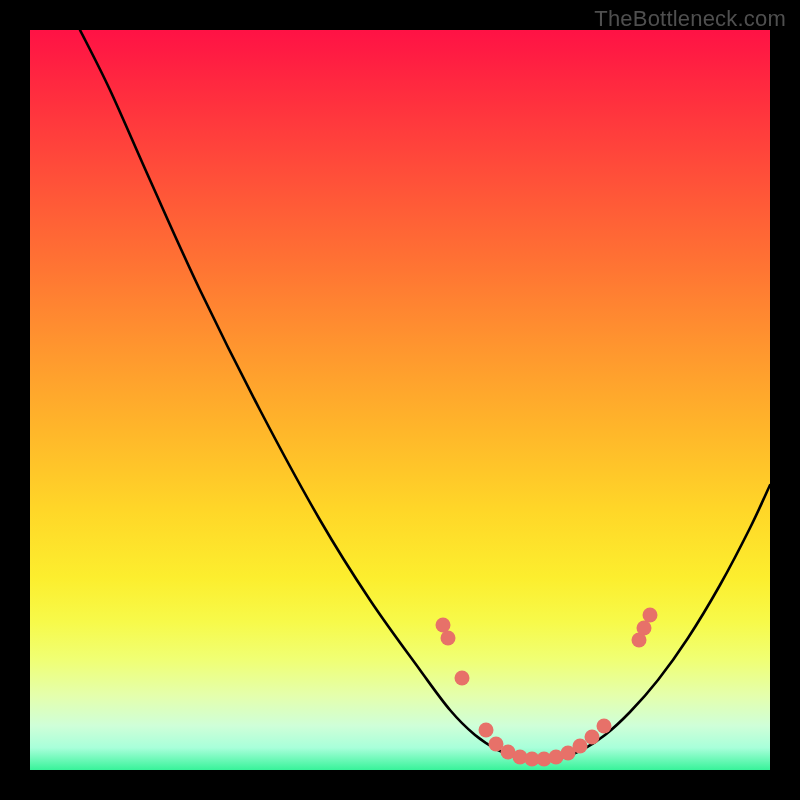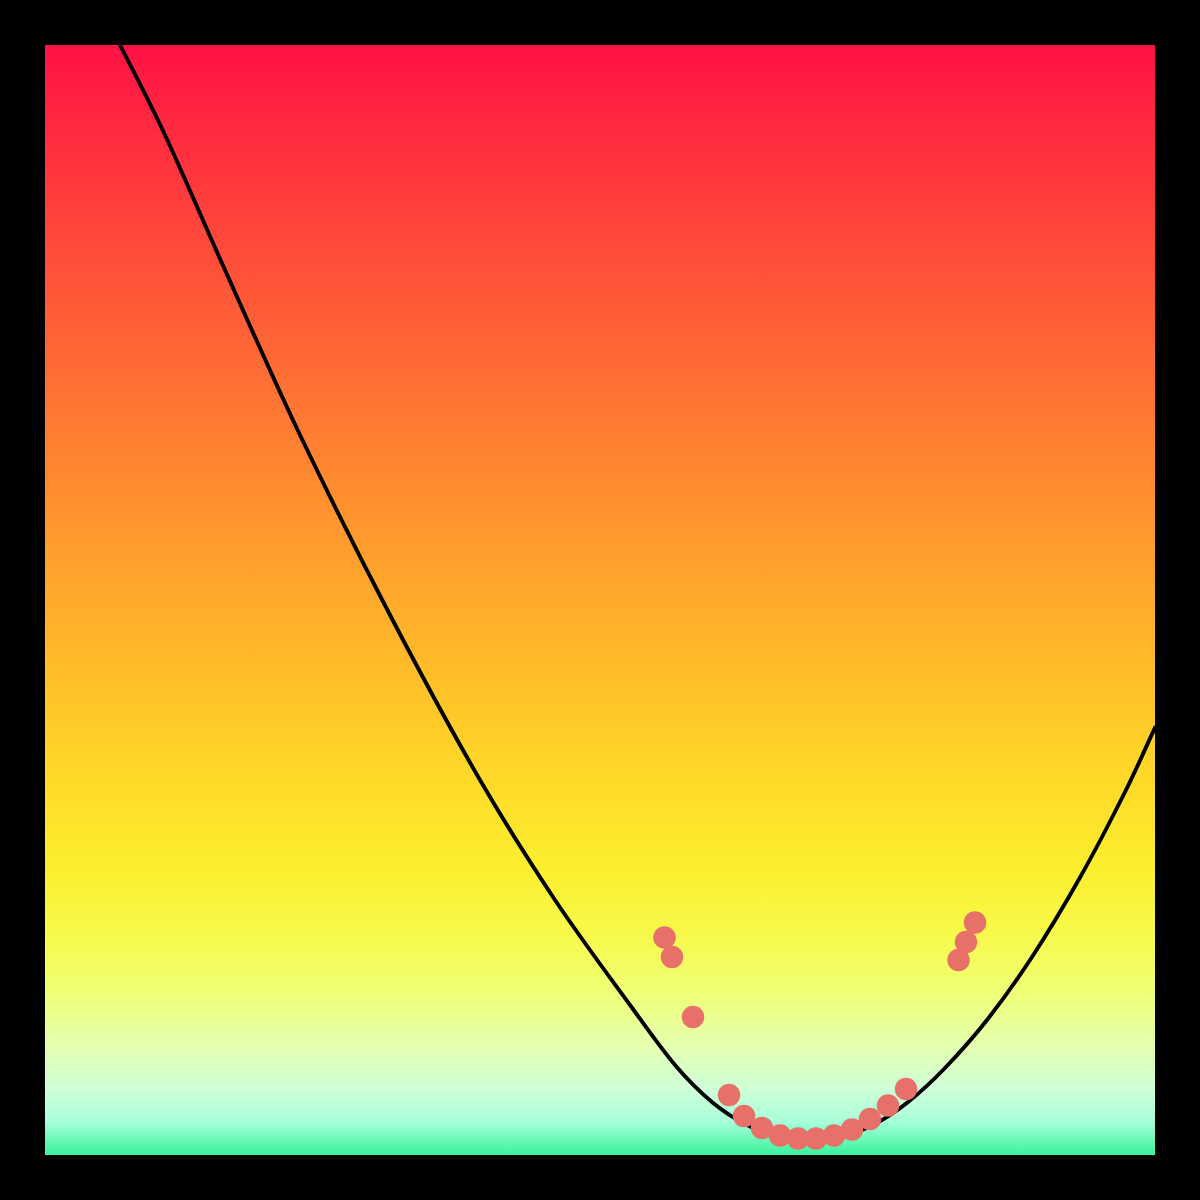--- a/index.html
+++ b/index.html
@@ -64,20 +64,21 @@
     stroke-linejoin: round;
   }
   .dot {
     fill: #e77169;
   }
 </style>
 </head>
 <body>
 
 <div class="frame">
+  <div class="watermark">TheBottleneck.com</div>
   <div class="plot">
     <div class="gradient"></div>
     <svg class="curve" viewBox="0 0 740 740" preserveAspectRatio="none">
       <path id="curvePath" class="curve-path" d="M 50 0 C 55.00 10.00, 68.33 35.00, 80 60 C 91.67 85.00, 105.00 116.67, 120 150 C 135.00 183.33, 151.67 221.67, 170 260 C 188.33 298.33, 210.00 341.67, 230 380 C 250.00 418.33, 271.67 458.33, 290 490 C 308.33 521.67, 323.33 545.00, 340 570 C 356.67 595.00, 376.67 621.67, 390 640 C 403.33 658.33, 410.83 669.17, 420 680 C 429.17 690.83, 437.00 698.33, 445 705 C 453.00 711.67, 460.50 716.17, 468 720 C 475.50 723.83, 483.00 726.33, 490 728 C 497.00 729.67, 503.33 730.00, 510 730 C 516.67 730.00, 523.00 729.67, 530 728 C 537.00 726.33, 544.50 723.83, 552 720 C 559.50 716.17, 567.00 711.33, 575 705 C 583.00 698.67, 591.17 691.17, 600 682 C 608.83 672.83, 618.33 662.33, 628 650 C 637.67 637.67, 647.67 623.83, 658 608 C 668.33 592.17, 679.67 573.33, 690 555 C 700.33 536.67, 711.67 514.67, 720 498 C 728.33 481.33, 736.67 462.17, 740 455"></path>
       <g id="dots">
           <circle cx="413" cy="595" r="7.5" class="dot"></circle>
           <circle cx="418" cy="608" r="7.5" class="dot"></circle>
           <circle cx="432" cy="648" r="7.5" class="dot"></circle>
           <circle cx="456" cy="700" r="7.5" class="dot"></circle>
           <circle cx="466" cy="714" r="7.5" class="dot"></circle>

